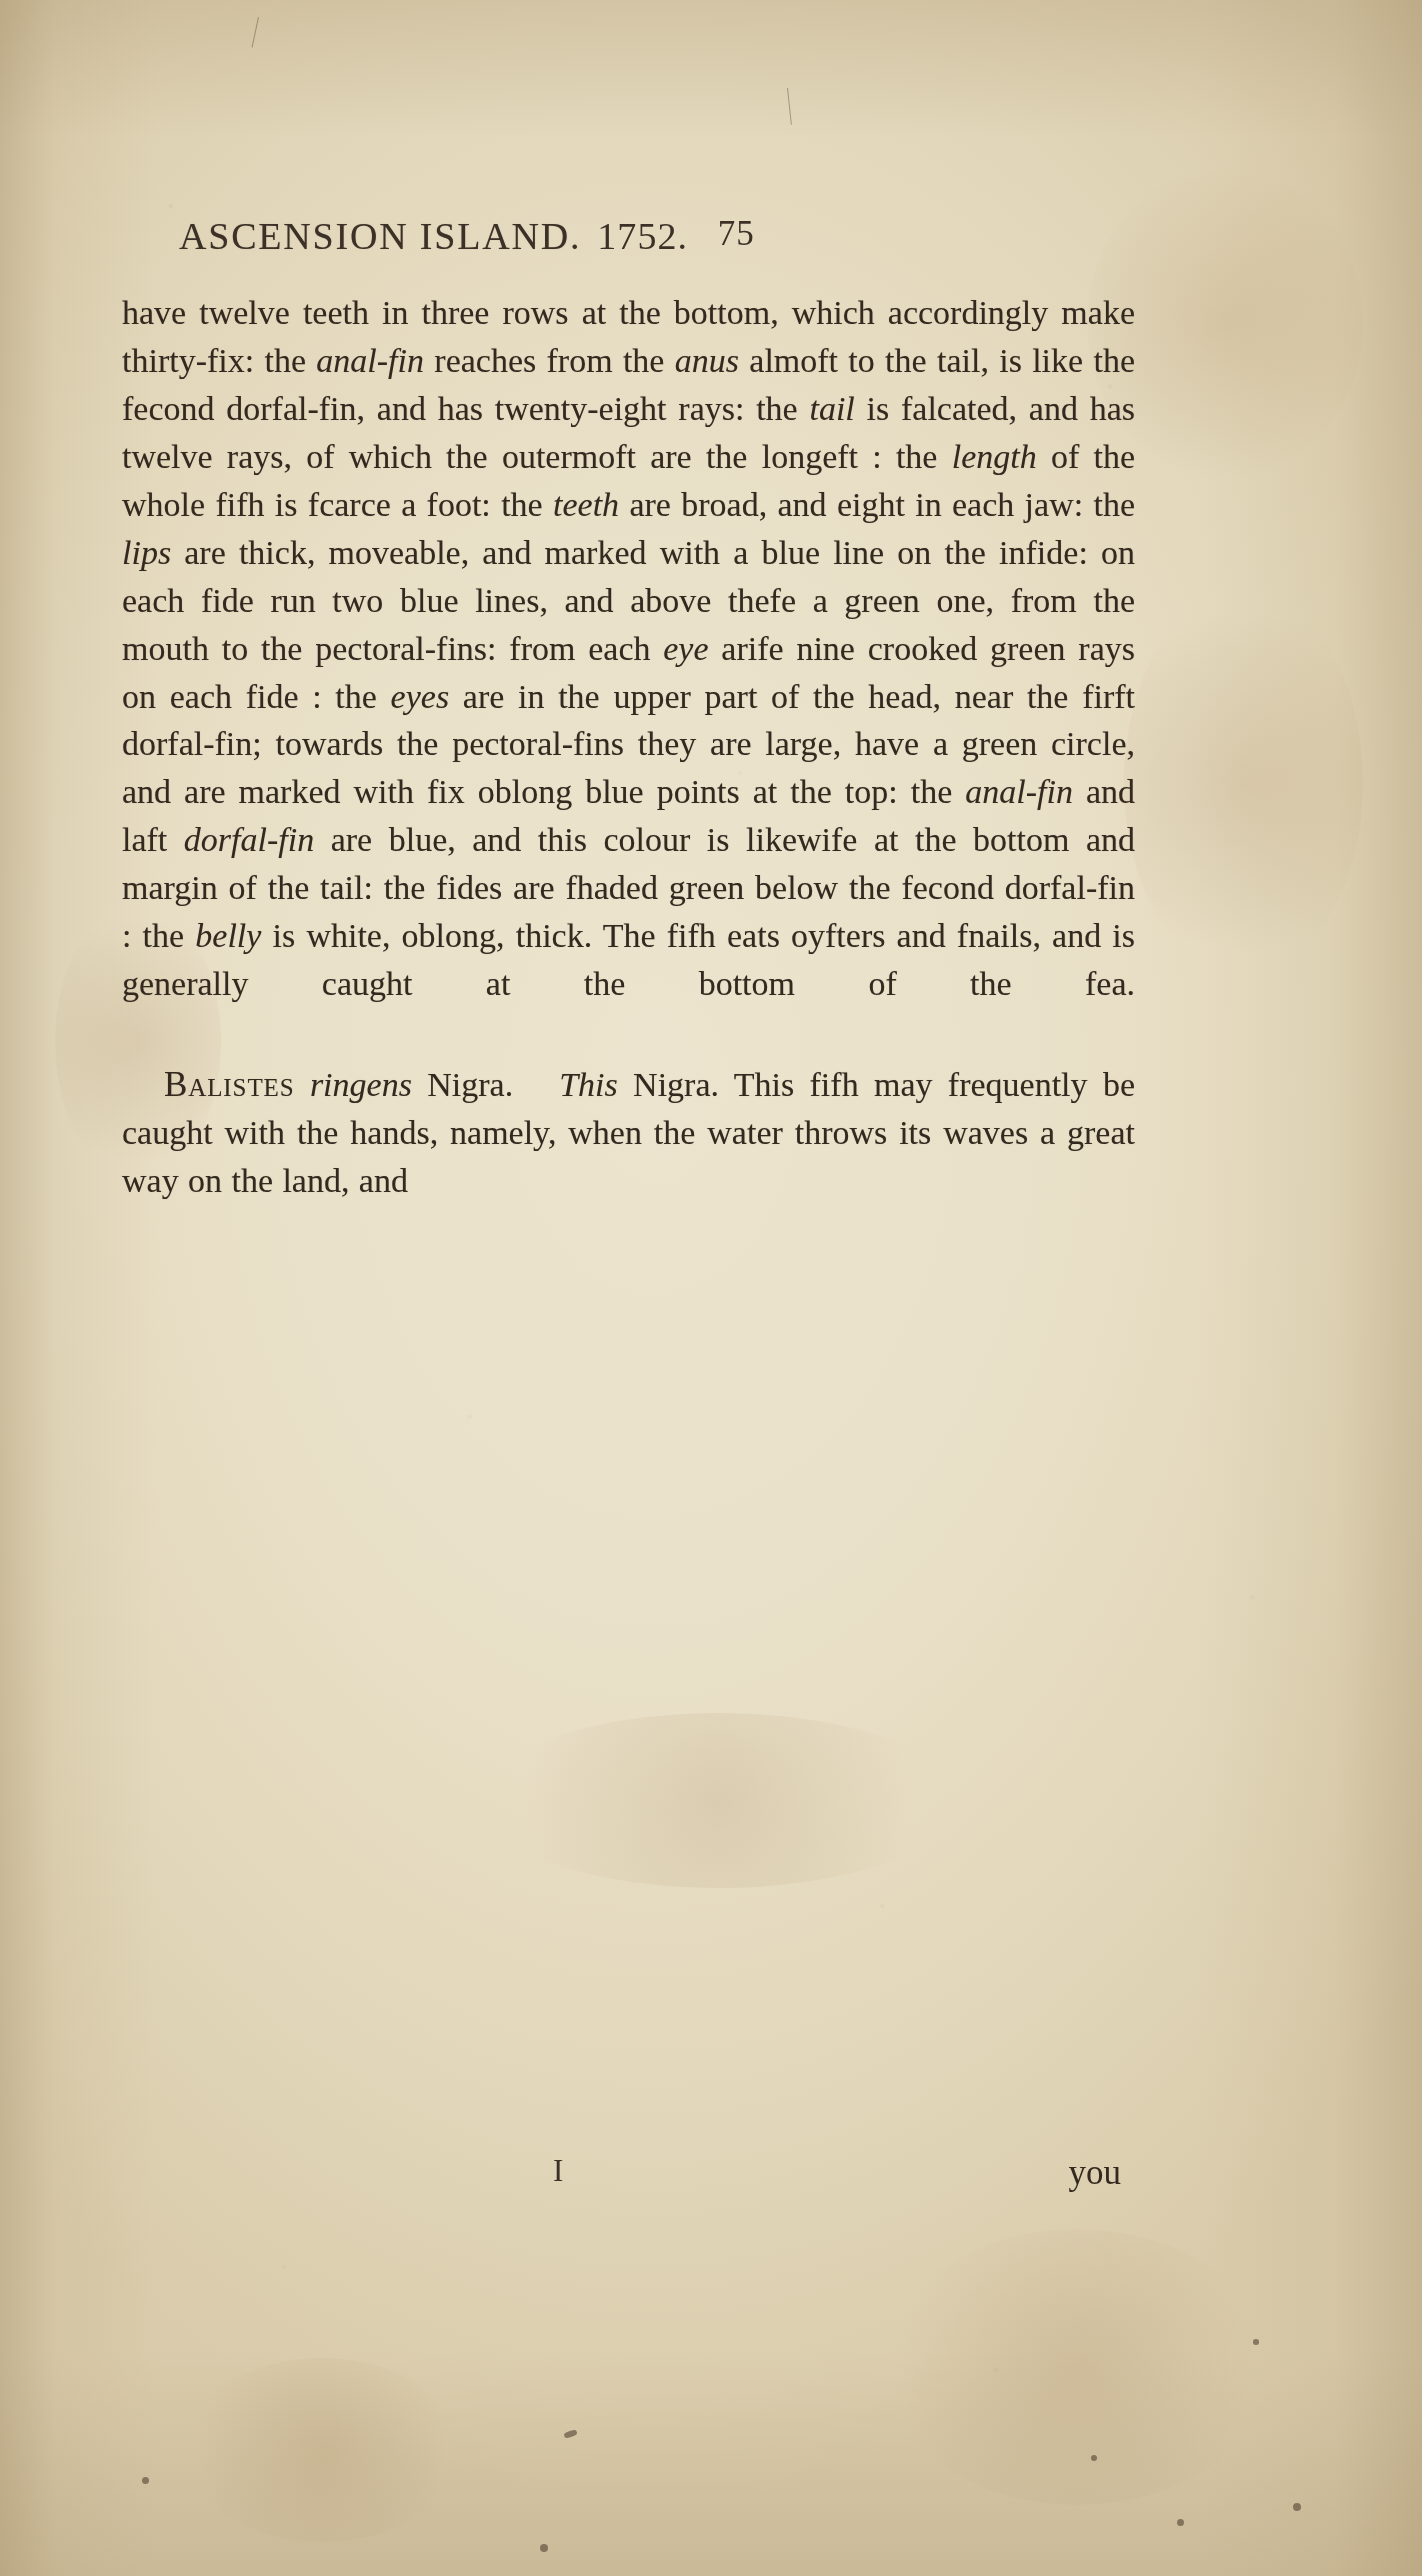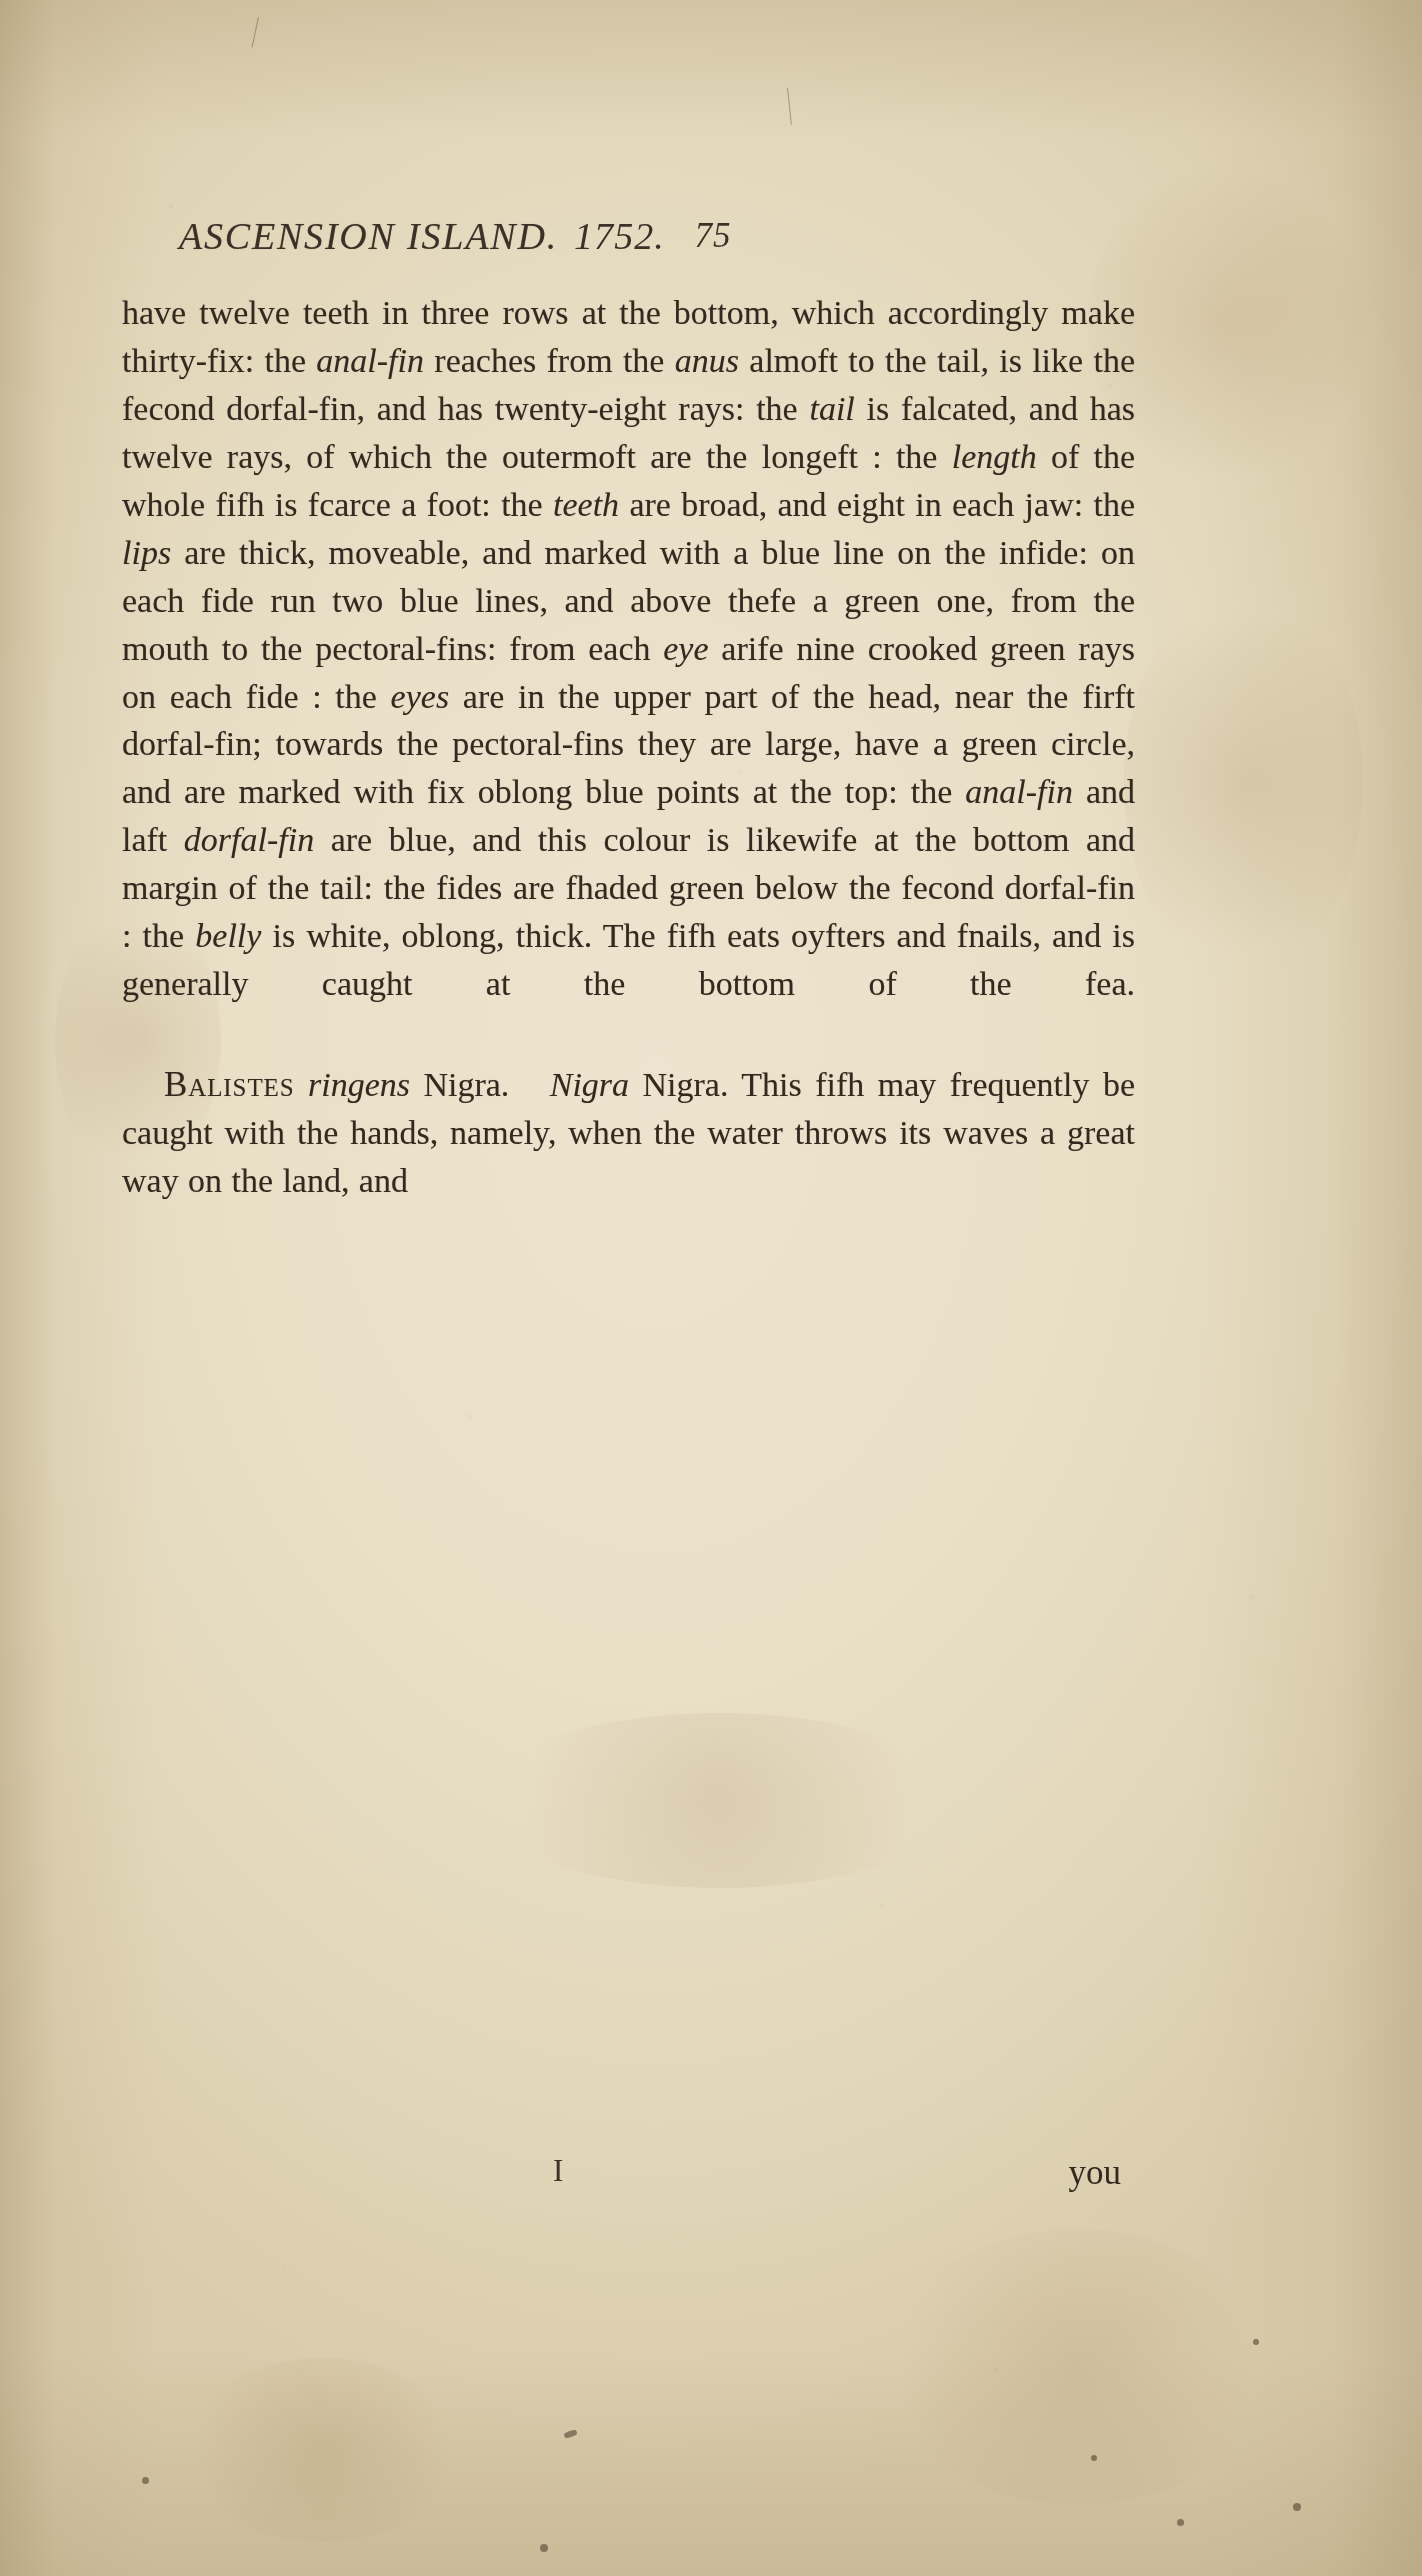--- a/index.html
+++ b/index.html
@@ -61,28 +61,27 @@
   
   .textblock {
     position: absolute;
     left: 122px;
     top: 214px;
     width: 1013px;
   }
 
   .header-line {
     display: flex;
-    align-items: center;
+    align-items: flex-start;
     font-variant: small-caps;
     letter-spacing: 1.1px;
     color: #3a3026;
     font-size: 38px;
     margin-left: 57px;
     margin-bottom: 31px;
-    font-style: italic;
   }
   .header-title {
     font-family: "Liberation Serif", serif;
     font-size: 38px;
     letter-spacing: 1.8px;
     color: #3b3127;
     text-shadow: 0 0 0.9px rgba(60,48,34,0.35);
   }
   .header-year {
     margin-left: 16px;
@@ -187,21 +186,21 @@
     <div class="header-line">
       <span class="header-title">ASCENSION ISLAND.</span>
       <span class="header-year">1752.</span>
       <span class="header-pageno">75</span>
     </div>
 
     <p class="body">have twelve teeth in three rows at the bottom, which accordingly make thirty-fix: the <i>anal-fin</i> reaches from the <i>anus</i> almoft to the tail, is like the fecond dorfal-fin, and has twenty-eight rays: the <i>tail</i> is falcated, and has twelve rays, of which the outermoft are the longeft : the <i>length</i> of the whole fifh is fcarce a foot: the <i>teeth</i> are broad, and eight in each jaw: the <i>lips</i> are thick, moveable, and marked with a blue line on the infide: on each fide run two blue lines, and above thefe a green one, from the mouth to the pectoral-fins: from each <i>eye</i> arife nine crooked green rays on each fide : the <i>eyes</i> are in the upper part of the head, near the firft dorfal-fin; towards the pectoral-fins they are large, have a green circle, and are marked with fix oblong blue points at the top: the <i>anal-fin</i> and laft <i>dorfal-fin</i> are blue, and this colour is likewife at the bottom and margin of the tail: the fides are fhaded green below the fecond dorfal-fin : the <i>belly</i> is white, oblong, thick. The fifh eats oyfters and fnails, and is generally caught at the bottom of the fea.</p>
 
     <div class="para-gap"></div>
 
-    <p class="body last-ragged"><span class="indent"></span><span class="smallcaps">Balistes</span> <i>ringens</i> <span>Nigra.</span> &nbsp; <i>Nigra</i> <span>Nigra.</span> <span>This fifh may frequently be caught with the hands, namely, when the water throws its waves a great way on the land, and</span></p>
+    <p class="body last-ragged"><span class="indent"></span><span class="smallcaps">Balistes</span> <i>ringens</i> <span>Nigra.</span> &nbsp; <i>This</i> <span>Nigra.</span> <span>This fifh may frequently be caught with the hands, namely, when the water throws its waves a great way on the land, and</span></p>
 
   </div>
 
   <div class="footer">
     <span class="signature-mark">I</span>
     <span class="catchword">you</span>
   </div>
 
 </div>
 

